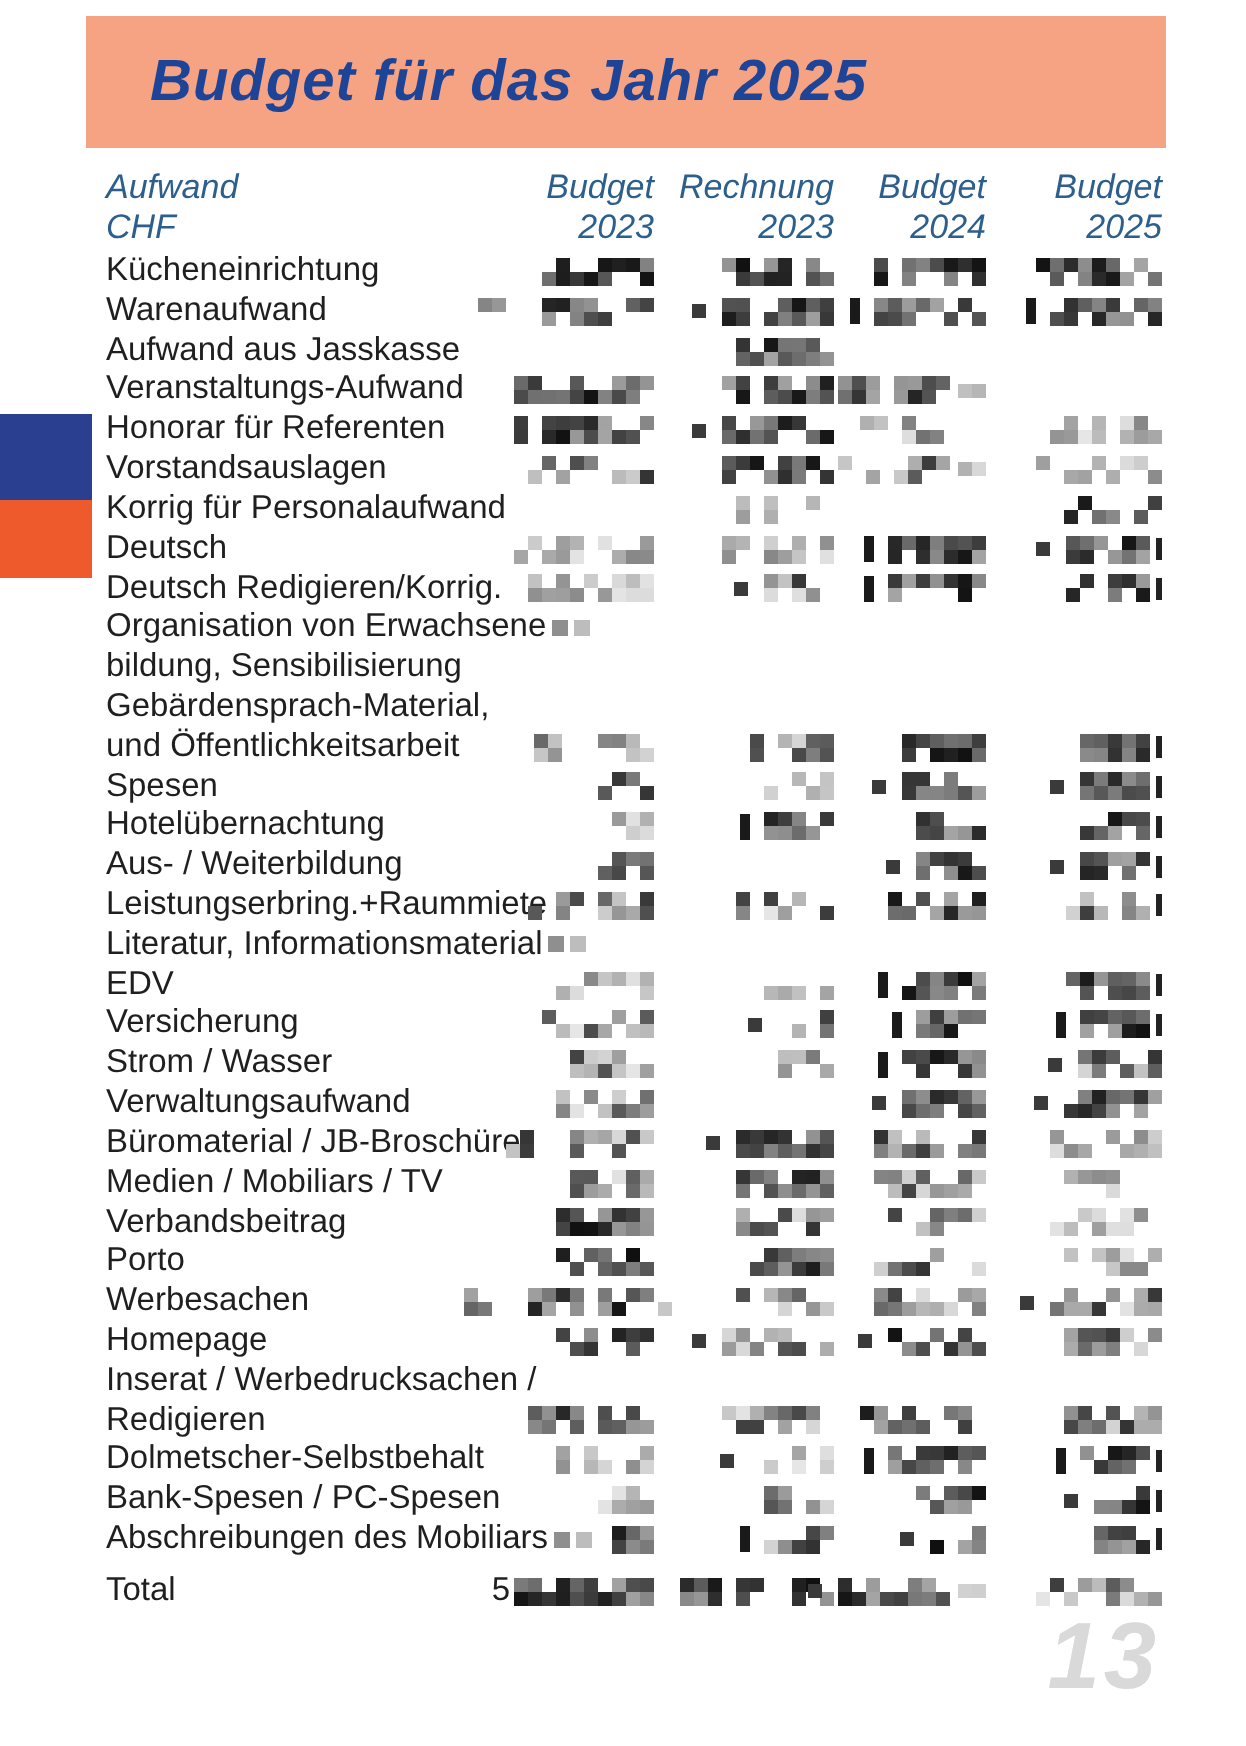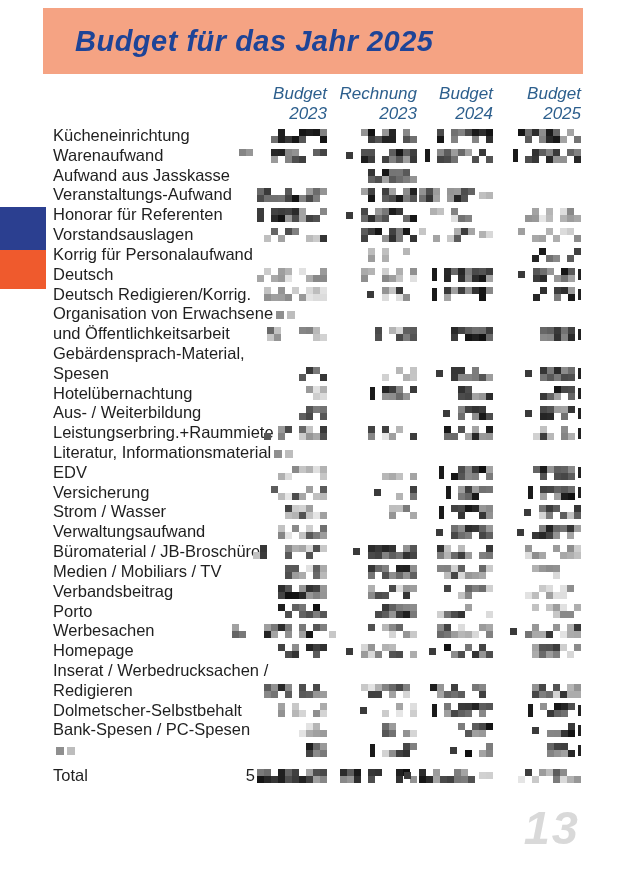--- a/index.html
+++ b/index.html
@@ -41,20 +41,24 @@
 <div class="page">
   <div class="banner">
     <div class="title">Budget für das Jahr 2025</div>
   </div>
 
   <div class="sq sq-blue"></div>
   <div class="sq sq-orange"></div>
 
   <div id="table">
       <div class="thead">
+        <div class="hcell left" style="left: 0px;">
+          <div>Aufwand</div>
+          <div>CHF</div>
+        </div>
         <div class="hcell" style="right: 296px;">
           <div>Budget</div>
           <div>2023</div>
         </div>
         <div class="hcell" style="right: 206px;">
           <div>Rechnung</div>
           <div>2023</div>
         </div>
         <div class="hcell" style="right: 130px;">
           <div>Budget</div>
@@ -666,20 +670,22 @@
             <i class="px" style="background: rgb(38, 38, 38);"></i>
             <i class="px"></i>
             <i class="px"></i>
             <i class="px" style="background: rgb(124, 124, 124);"></i>
             <i class="px"></i>
             <i class="px" style="background: rgb(26, 26, 26);"></i>
           </span>
           <i class="tail-bar"></i>
         </div></div>
       <div class="row"><span class="lab">Organisation von Erwachsene</span><span class="lfrag"></span></div>
+      <div class="row"><span class="lab">bildung, Sensibilisierung</span></div>
+      <div class="row"><span class="lab">Gebärdensprach-Material,</span></div>
       <div class="row"><span class="lab">und Öffentlichkeitsarbeit</span><div class="cell" style="right: 296px;">
           <span class="mosaic frag" style="grid-template-columns: repeat(2, 7px);">
             <i class="px" style="background: rgb(105, 105, 105);"></i>
             <i class="px" style="background: rgb(194, 194, 194);"></i>
             <i class="px" style="background: rgb(198, 198, 198);"></i>
             <i class="px" style="background: rgb(148, 148, 148);"></i>
           </span>
           <span class="mosaic" style="grid-template-columns: repeat(4, 7px);">
             <i class="px" style="background: rgb(134, 134, 134);"></i>
             <i class="px" style="background: rgb(130, 130, 130);"></i>
@@ -728,21 +734,20 @@
             <i class="px" style="background: rgb(115, 115, 115);"></i>
             <i class="px" style="background: rgb(66, 66, 66);"></i>
             <i class="px" style="background: rgb(138, 138, 138);"></i>
             <i class="px" style="background: rgb(134, 134, 134);"></i>
             <i class="px" style="background: rgb(50, 50, 50);"></i>
             <i class="px" style="background: rgb(132, 132, 132);"></i>
             <i class="px" style="background: rgb(42, 42, 42);"></i>
           </span>
           <i class="tail-bar"></i>
         </div></div>
-      <div class="row"><span class="lab">Gebärdensprach-Material,</span></div>
       <div class="row"><span class="lab">Spesen</span><div class="cell" style="right: 296px;">
           <span class="mosaic" style="grid-template-columns: repeat(4, 7px);">
             <i class="px"></i>
             <i class="px" style="background: rgb(56, 56, 56);"></i>
             <i class="px" style="background: rgb(121, 121, 121);"></i>
             <i class="px"></i>
             <i class="px" style="background: rgb(89, 89, 89);"></i>
             <i class="px"></i>
             <i class="px"></i>
             <i class="px" style="background: rgb(54, 54, 54);"></i>
@@ -1843,21 +1848,21 @@
             <i class="px"></i>
             <i class="px"></i>
             <i class="px" style="background: rgb(57, 57, 57);"></i>
             <i class="px" style="background: rgb(134, 134, 134);"></i>
             <i class="px" style="background: rgb(133, 133, 133);"></i>
             <i class="px" style="background: rgb(53, 53, 53);"></i>
             <i class="px" style="background: rgb(20, 20, 20);"></i>
           </span>
           <i class="tail-bar"></i>
         </div></div>
-      <div class="row"><span class="lfrag"></span><div class="cell" style="right: 296px;">
+      <div class="row"><span class="lab">Abschreibungen des Mobiliars</span><span class="lfrag"></span><div class="cell" style="right: 296px;">
           <span class="mosaic" style="grid-template-columns: repeat(3, 7px);">
             <i class="px" style="background: rgb(29, 29, 29);"></i>
             <i class="px" style="background: rgb(103, 103, 103);"></i>
             <i class="px" style="background: rgb(153, 153, 153);"></i>
             <i class="px" style="background: rgb(67, 67, 67);"></i>
             <i class="px" style="background: rgb(139, 139, 139);"></i>
             <i class="px" style="background: rgb(122, 122, 122);"></i>
           </span>
         </div><div class="cell" style="right: 206px;">
           <i class="lead-bar"></i>

